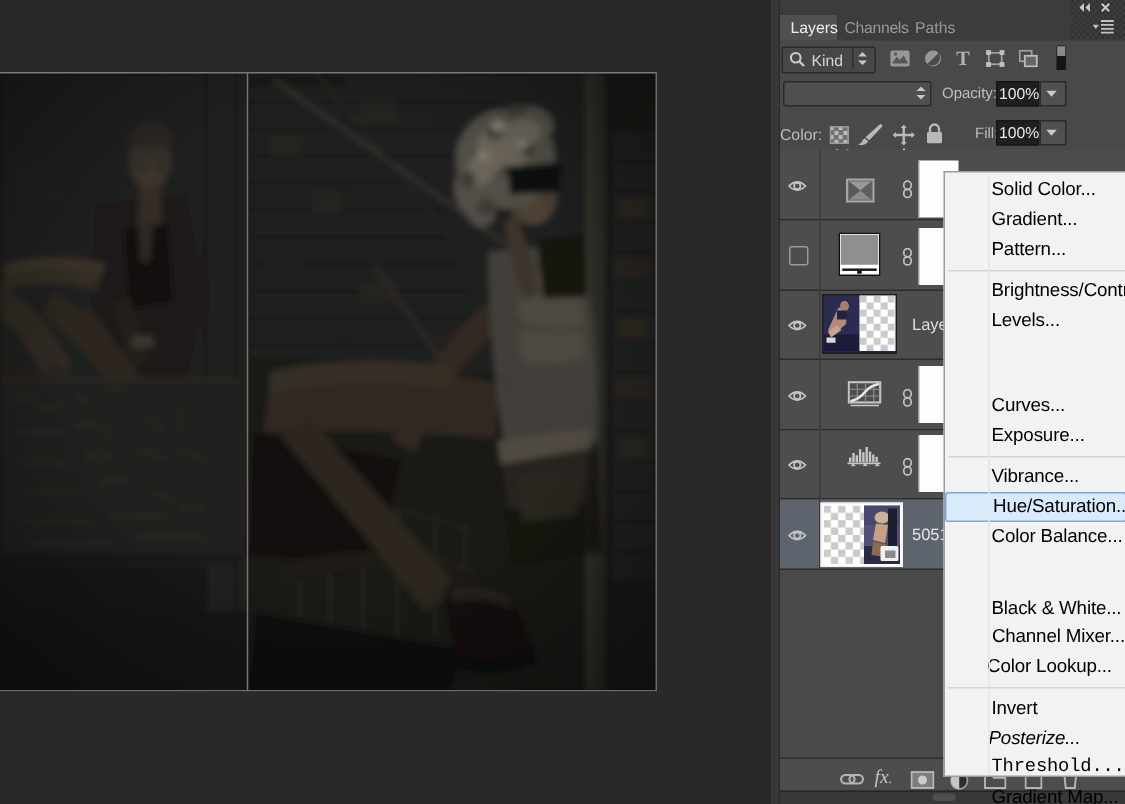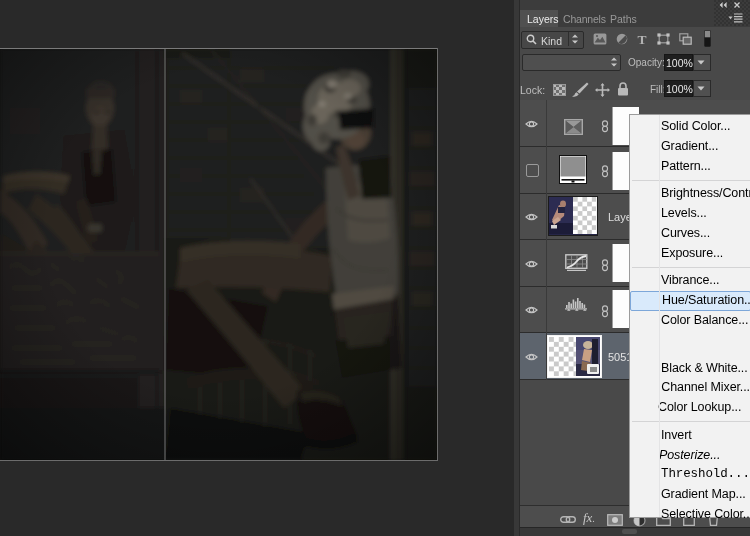--- a/index.html
+++ b/index.html
@@ -288,21 +288,21 @@
 <div class="abs" style="left:628px;top:57px;color:#bdbdbd;font-size:10px;">Opacity:</div>
 <div class="abs" style="left:664px;top:54px;width:27px;height:15px;background:#1f1f1f;border:1px solid #161616;"></div>
 <div class="abs" style="left:666px;top:57px;color:#e8e8e8;font-size:10.5px;">100%</div>
 <div class="abs" style="left:693px;top:54px;width:16px;height:15px;background:#505050;border:1px solid #2a2a2a;"></div>
 <div class="abs" id="dar1" style="left:697px;top:60px;width:8px;height:5px;">
     <svg width="8" height="5" viewBox="0 0 8 5">
       <path d="M0.5,0.5 L7.5,0.5 L4,4.5 Z" fill="#c9c9c9"></path>
     </svg>
   </div>
 
-<div class="abs" style="left:520px;top:84px;color:#bdbdbd;font-size:10.5px;">Lock:</div>
+<div class="abs" style="left:520px;top:84px;color:#bdbdbd;font-size:10.5px;">Color:</div>
 <div class="abs" id="lk1" style="left:553px;top:84px;width:13px;height:12px;">
     <svg width="13" height="12" viewBox="0 0 13 12">
       <defs>
         <pattern id="lkp" width="6" height="6" patternUnits="userSpaceOnUse">
           <rect width="3" height="3" fill="#b9b9b9"></rect>
           <rect x="3" y="3" width="3" height="3" fill="#b9b9b9"></rect>
           <rect x="3" width="3" height="3" fill="#6f6f6f"></rect>
           <rect y="3" width="3" height="3" fill="#6f6f6f"></rect>
         </pattern>
       </defs>
@@ -508,21 +508,21 @@
     <div style="position:absolute;left:29px;top:0;width:1px;height:100%;background:#e4e4e5;"></div>
     <div style="height:2px"></div>
     <div style="height:19.75px;line-height:19.75px;padding-left:31px;font-size:12.5px;letter-spacing:-0.1px;color:#000;white-space:nowrap;">Solid Color...</div>
     <div style="height:19.75px;line-height:19.75px;padding-left:31px;font-size:12.5px;letter-spacing:-0.1px;color:#000;white-space:nowrap;">Gradient...</div>
     <div style="height:19.75px;line-height:19.75px;padding-left:31px;font-size:12.5px;letter-spacing:-0.1px;color:#000;white-space:nowrap;">Pattern...</div>
     <div style="height:3.5px"></div>
     <div style="height:1px;background:#d4d4d5;margin-left:2px;"></div>
     <div style="height:3.5px"></div>
     <div style="height:19.75px;line-height:19.75px;padding-left:31px;font-size:12.5px;letter-spacing:-0.1px;color:#000;white-space:nowrap;">Brightness/Contrast...</div>
     <div style="height:19.75px;line-height:19.75px;padding-left:31px;font-size:12.5px;letter-spacing:-0.1px;color:#000;white-space:nowrap;">Levels...</div>
-    <div style="height:19.75px;line-height:19.75px;padding-left:31px;font-size:12.5px;letter-spacing:-0.1px;color:#000;white-space:nowrap;">Curves...</div>
+    <div style="height:19.75px;line-height:19.75px;padding-left:31px;font-size:12.5px;letter-spacing:-0.1px;color:#000;white-space:nowrap;margin-top:37px;">Curves...</div>
     <div style="height:19.75px;line-height:19.75px;padding-left:31px;font-size:12.5px;letter-spacing:-0.1px;color:#000;white-space:nowrap;">Exposure...</div>
     <div style="height:3.5px"></div>
     <div style="height:1px;background:#d4d4d5;margin-left:2px;"></div>
     <div style="height:3.5px"></div>
     <div style="height:19.75px;line-height:19.75px;padding-left:31px;font-size:12.5px;letter-spacing:-0.1px;color:#000;white-space:nowrap;">Vibrance...</div>
     <div style="height:19.75px;line-height:19.75px;padding-left:31px;font-size:12.5px;letter-spacing:-0.1px;color:#000;white-space:nowrap;background:#d9eafb;border:1px solid #7da7d9;border-radius:2px;box-sizing:border-box;line-height:17.75px;margin-right:-1px;">Hue/Saturation...</div>
     <div style="height:19.75px;line-height:19.75px;padding-left:31px;font-size:12.5px;letter-spacing:-0.1px;color:#000;white-space:nowrap;">Color Balance...</div>
     <div style="height:19.75px;line-height:19.75px;padding-left:31px;font-size:12.5px;letter-spacing:-0.1px;color:#000;white-space:nowrap;margin-top:28px;">Black &amp; White...</div>
     <div style="height:19.75px;line-height:19.75px;padding-left:31px;font-size:12.5px;letter-spacing:-0.1px;color:#000;white-space:nowrap;text-align:right;">Channel Mixer...</div>
     <div style="height:19.75px;line-height:19.75px;padding-left:28px;font-size:12.5px;letter-spacing:-0.1px;color:#000;white-space:nowrap;">Color Lookup...</div>

